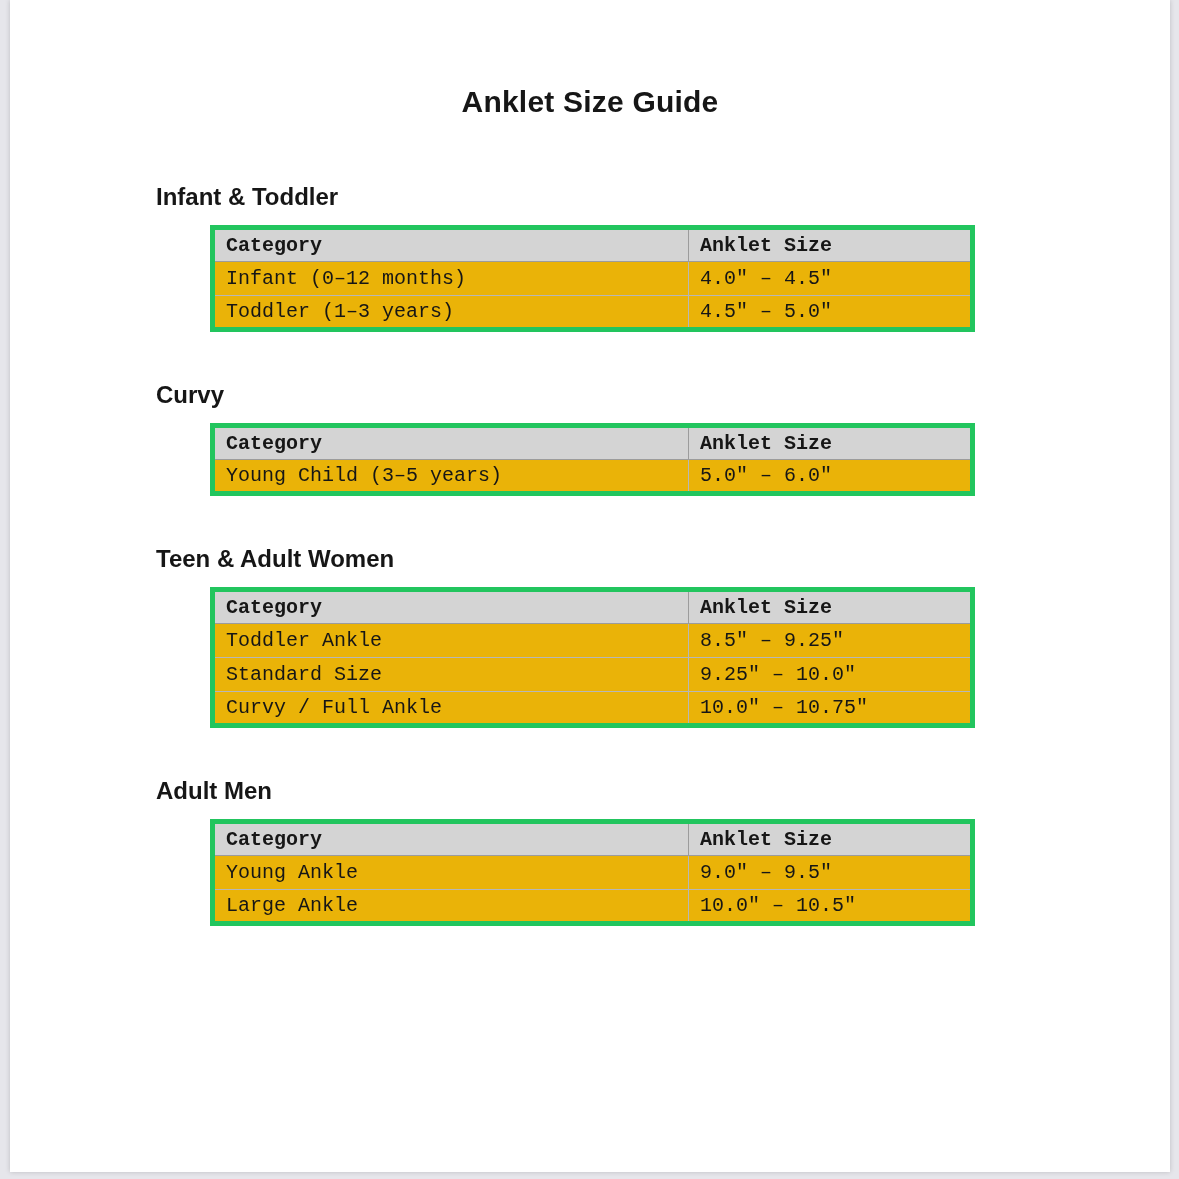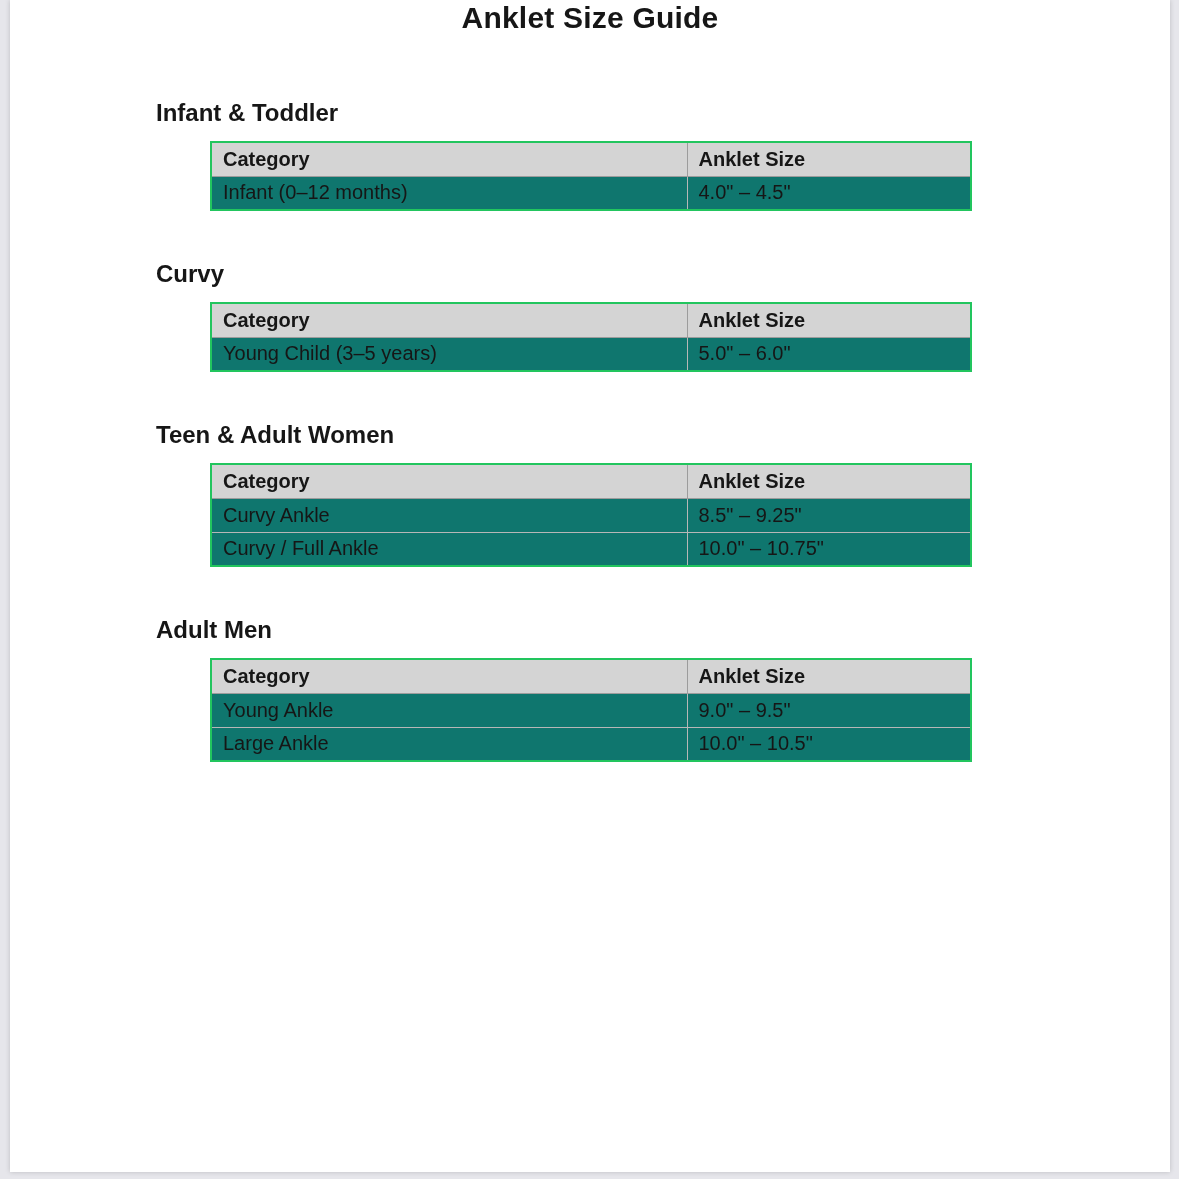--- a/index.html
+++ b/index.html
@@ -13,20 +13,21 @@
   .viewer {
     position: relative;
     width: 1179px; height: 1179px;
   }
   .page {
     position: absolute;
     left: 10px; top: 0;
     width: 1160px; height: 1172px;
     background: var(--page-bg, #ffffff);
     box-shadow: 0 0 5px rgba(0,0,0,0.18);
+    padding-top: 84px;
     overflow: hidden;
   }
   .doc-title {
     font-size: 30px;
     line-height: 36px;
     font-weight: 700;
     text-align: center;
     letter-spacing: 0.2px;
   }
   .section-heading {
@@ -36,40 +37,41 @@
     margin: 49px 0 15px 146px;
   }
   .section:first-of-type .section-heading {
     margin-top: 63px;
   }
   table.size-table {
     margin-left: 200px;
     width: 760px;
     border-collapse: collapse;
     table-layout: fixed;
-    border: 2px solid #22c55e;
+    border: 5px solid #22c55e;
+    font-family: Liberation Mono, monospace;
   }
   table.size-table col.col-category { width: 476px; }
   table.size-table col.col-size     { width: 284px; }
   table.size-table th, table.size-table td {
     height: 34px;
     padding: 0 11px;
     font-size: 20px;
     text-align: left;
     vertical-align: middle;
     white-space: nowrap;
     overflow: hidden;
   }
   table.size-table th {
     background: var(--header-bg, #d4d4d4);
     font-weight: 700;
     border: 1px solid #9c9c9c;
   }
   table.size-table td {
-    background: #0f766e;
+    background: #eab308;
     border: 1px solid #b7b7b7;
   }
 </style>
 </head>
 <body>
 
 <div class="viewer">
   <div class="page">
 
     <h1 class="doc-title">Anklet Size Guide</h1>
@@ -84,20 +86,24 @@
         <thead>
           <tr>
             <th>Category</th>
             <th>Anklet Size</th>
           </tr>
         </thead>
         <tbody>
           <tr>
             <td>Infant (0–12 months)</td>
             <td>4.0" – 4.5"</td>
+          </tr>
+          <tr>
+            <td>Toddler (1–3 years)</td>
+            <td>4.5" – 5.0"</td>
           </tr>
         </tbody>
       </table>
     </div>
 
     <div class="section">
       <h2 class="section-heading">Curvy</h2>
       <table class="size-table">
         <colgroup>
             <col class="col-category">
@@ -126,22 +132,26 @@
             <col class="col-size">
           </colgroup>
         <thead>
           <tr>
             <th>Category</th>
             <th>Anklet Size</th>
           </tr>
         </thead>
         <tbody>
           <tr>
-            <td>Curvy Ankle</td>
+            <td>Toddler Ankle</td>
             <td>8.5" – 9.25"</td>
+          </tr>
+          <tr>
+            <td>Standard Size</td>
+            <td>9.25" – 10.0"</td>
           </tr>
           <tr>
             <td>Curvy / Full Ankle</td>
             <td>10.0" – 10.75"</td>
           </tr>
         </tbody>
       </table>
     </div>
 
     <div class="section">

